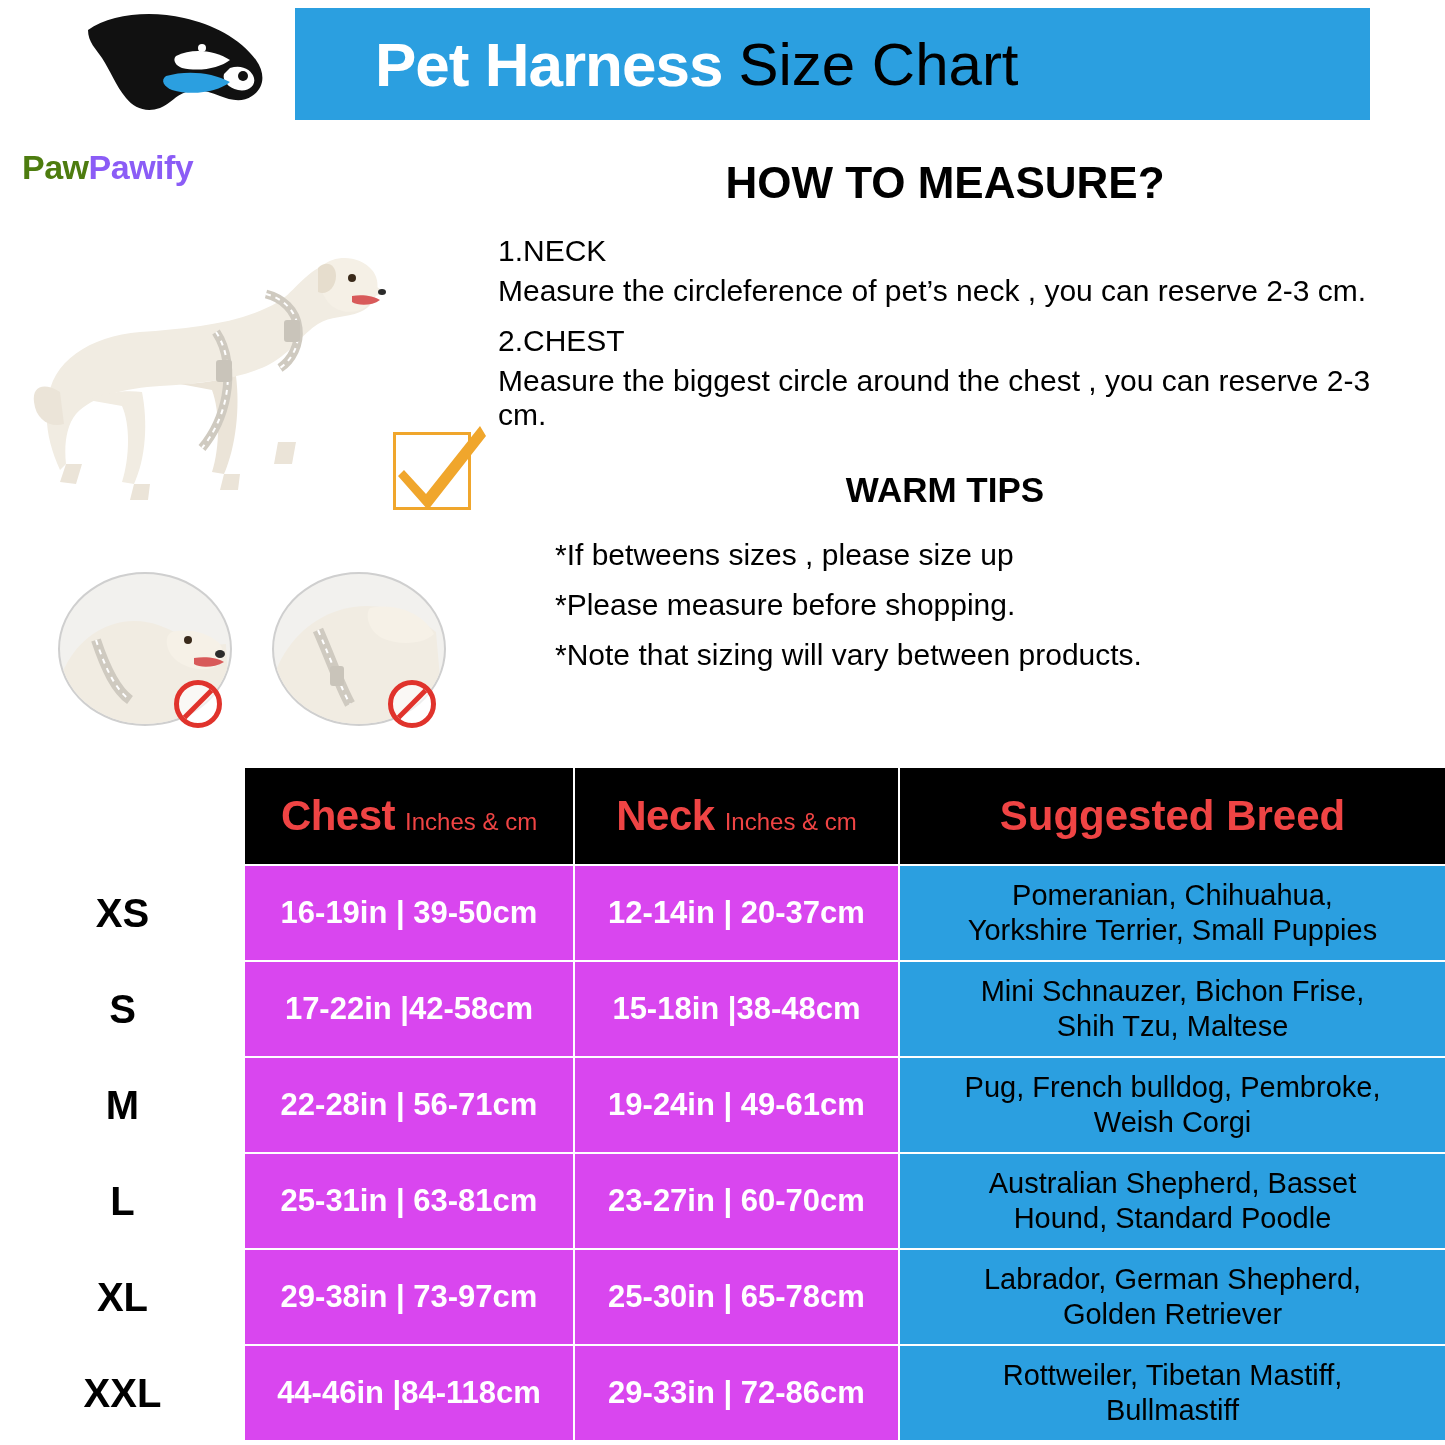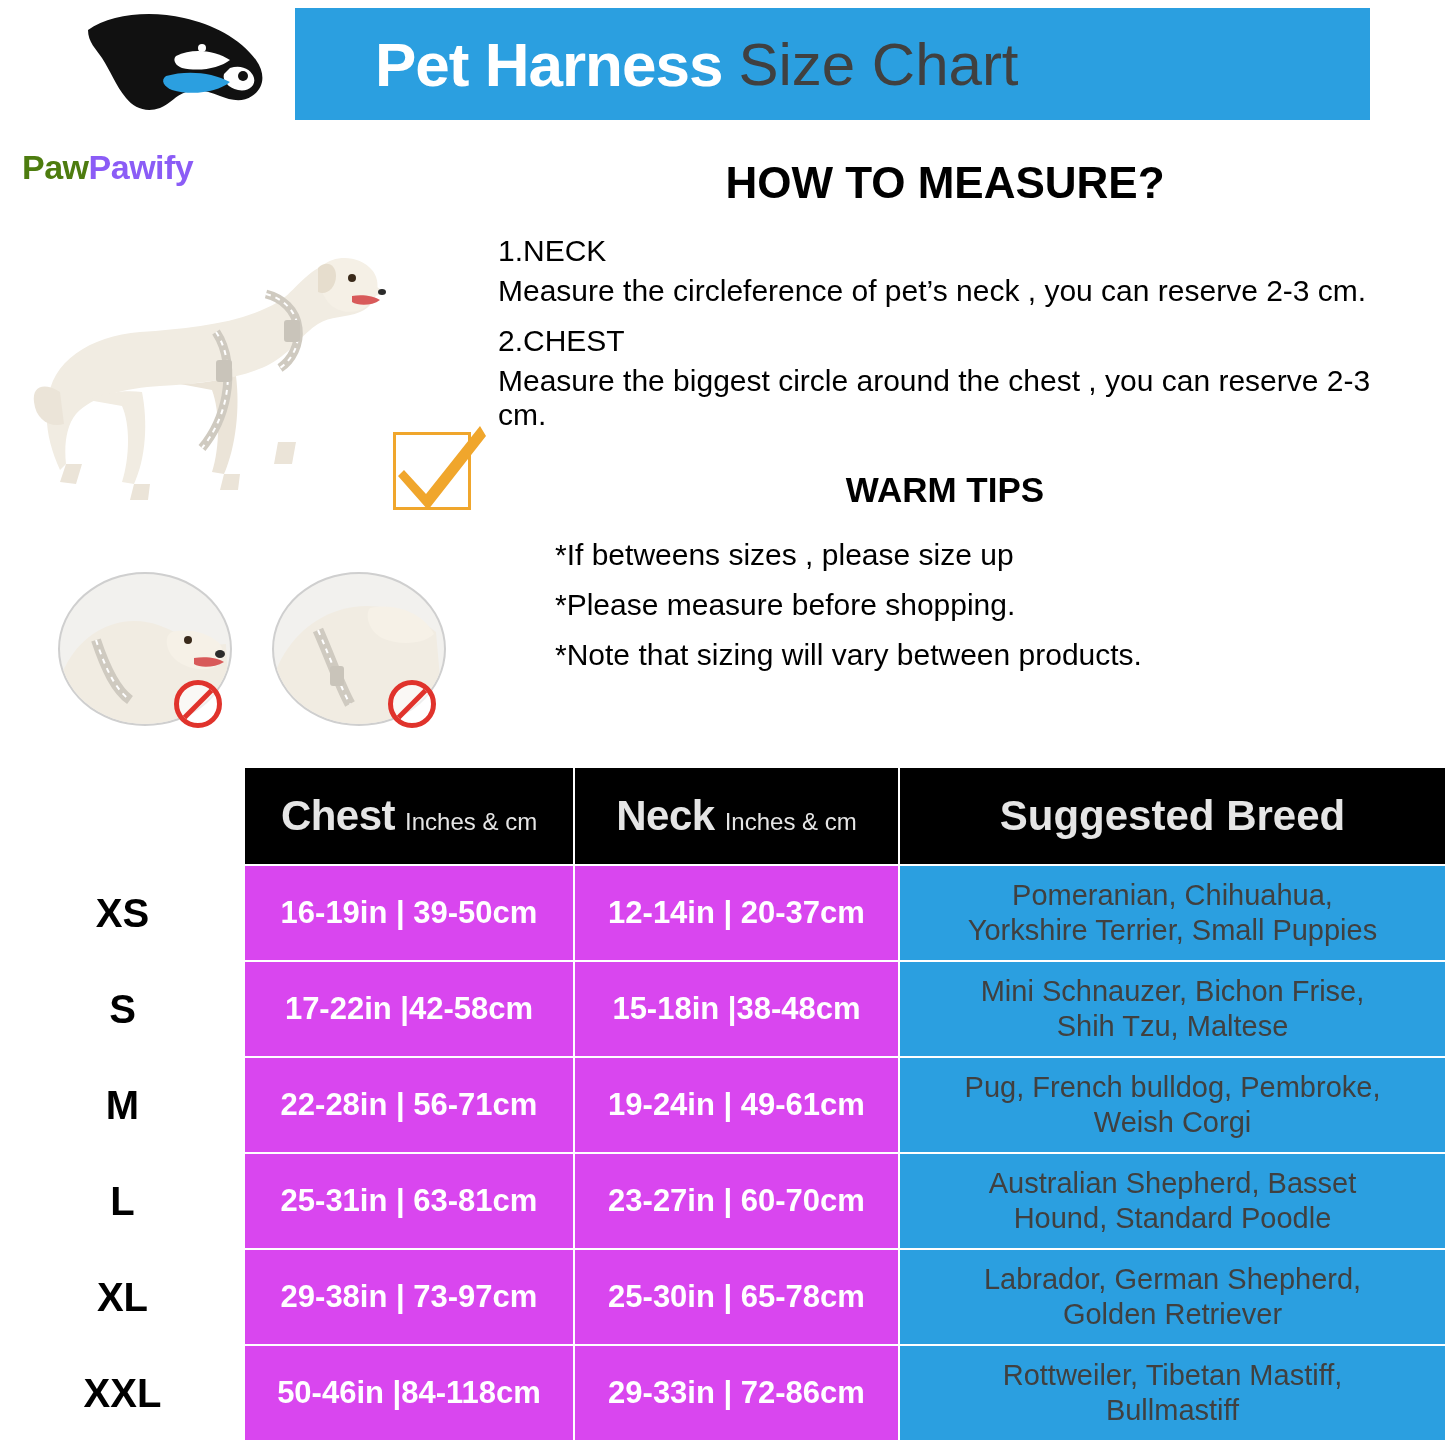--- a/index.html
+++ b/index.html
@@ -39,21 +39,21 @@
     font-weight: bold;
     font-size: 62px;
     color: #ffffff;
     letter-spacing: -1px;
     white-space: nowrap;
   }
   .header-title-light {
     font-family: "Liberation Sans", sans-serif;
     font-weight: normal;
     font-size: 60px;
-    color: #404040;
+    color: #000000;
     margin-left: 16px;
     white-space: nowrap;
   }
 
   
   .logo-block {
     position: absolute;
     left: 10px; top: 8px;
     width: 280px;
     height: 180px;
@@ -203,21 +203,21 @@
   .col-chest { width: 330px; }
   .col-neck  { width: 325px; }
   .col-breed { width: 547px; }
 
   .hdr-blank {
     background: #ffffff;
     border: none !important;
   }
   .hdr-cell {
     background: #000000;
-    color: #e5e5e5;
+    color: #ef4444;
     height: 96px;
     vertical-align: middle;
   }
   .hdr-main {
     font-size: 42px;
     font-weight: bold;
     letter-spacing: -0.5px;
   }
   .hdr-sub {
     font-size: 24px;
@@ -243,21 +243,21 @@
     color: #ffffff;
     font-size: 31px;
     font-weight: bold;
     text-align: center;
     vertical-align: middle;
     height: 94px;
     line-height: 1.15;
   }
   .cell-breed {
     background: #2b9fe0;
-    color: #404040;
+    color: #000000;
     font-size: 29px;
     font-weight: normal;
     text-align: center;
     vertical-align: middle;
     height: 94px;
     line-height: 1.2;
     padding: 0 10px;
   }
 </style>
 </head>
@@ -414,18 +414,18 @@
       <td class="cell-breed">Australian Shepherd,  Basset<br>Hound, Standard Poodle</td>
     </tr>
     <tr>
       <td class="cell-size">XL</td>
       <td class="cell-blue">29-38in | 73-97cm</td>
       <td class="cell-blue">25-30in | 65-78cm</td>
       <td class="cell-breed">Labrador,  German Shepherd,<br>Golden Retriever</td>
     </tr>
     <tr>
       <td class="cell-size">XXL</td>
-      <td class="cell-blue">50-46in |84-118cm</td>
+      <td class="cell-blue">44-46in |84-118cm</td>
       <td class="cell-blue">29-33in | 72-86cm</td>
       <td class="cell-breed">Rottweiler,  Tibetan Mastiff,<br>Bullmastiff</td>
     </tr>
   </tbody>
 </table>
 
 </body></html>

